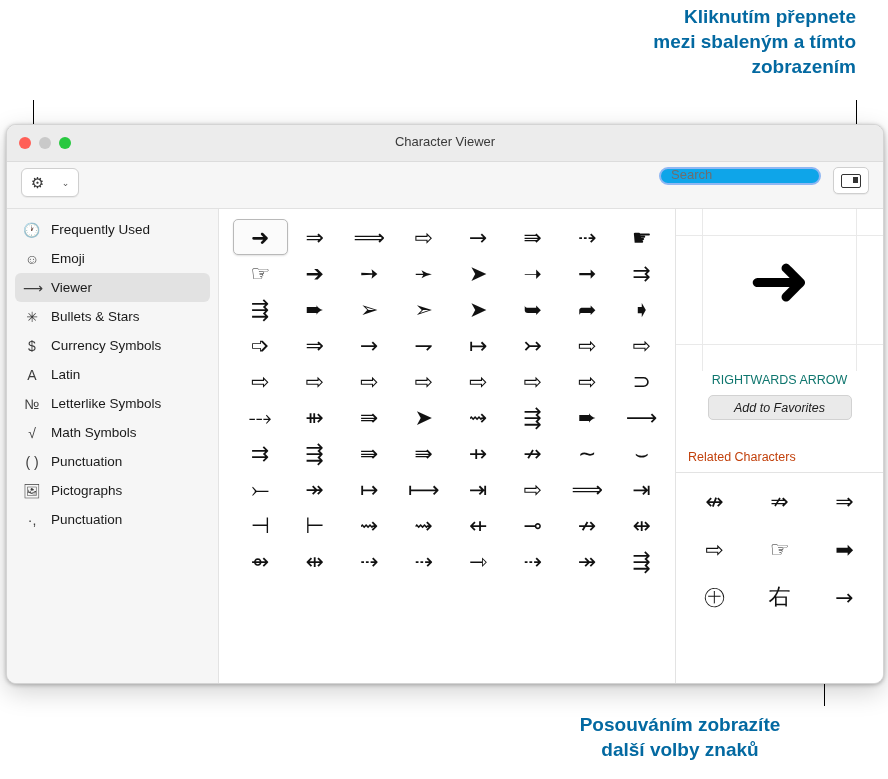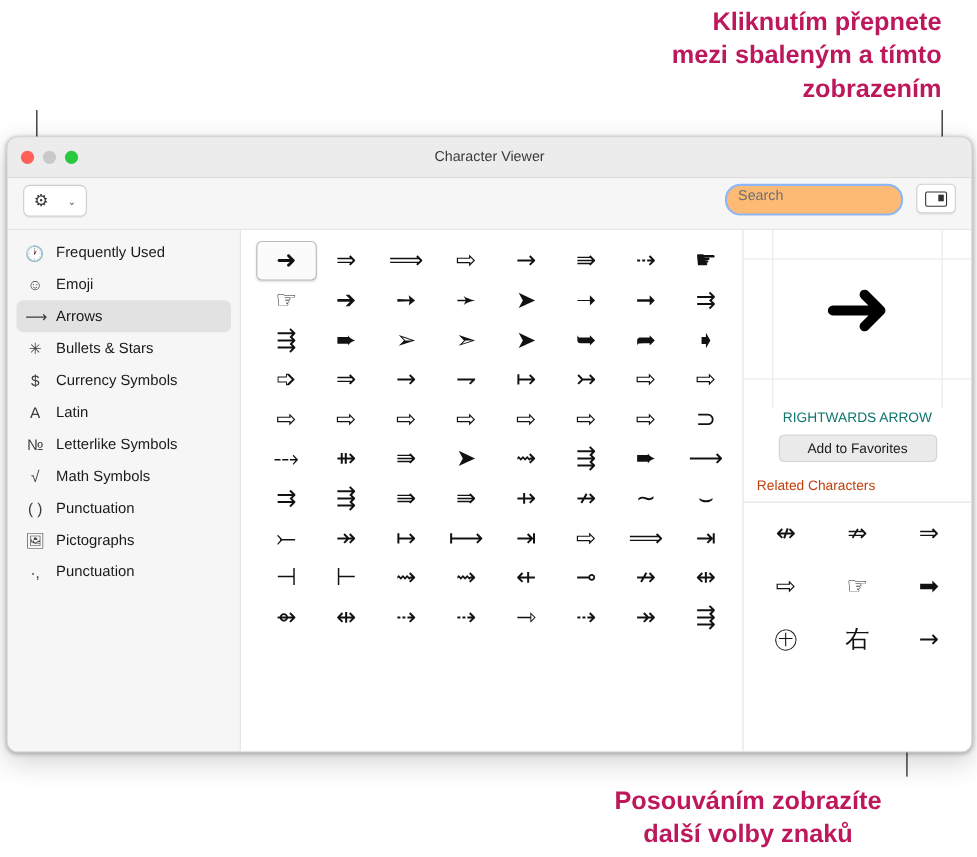--- a/index.html
+++ b/index.html
@@ -9,23 +9,23 @@
     height: 779px;
     background: #ffffff;
     font-family: "Liberation Sans", sans-serif;
     overflow: hidden;
   }
   #root { position: relative; width: 888px; height: 779px; }
 
   
   .callout {
     position: absolute;
-    font-size: 23px;
+    font-size: 19px;
     font-weight: bold;
-    color: #be185d;
+    color: #0369a1;
     line-height: 1.32;
     white-space: pre-line;
   }
   #callout-left { left: 42px; top: 34px; width: 360px; }
   #callout-right { left: 556px; top: 4px; width: 300px; text-align: right; }
   #callout-bottom { left: 500px; top: 712px; width: 360px; text-align: center; }
 
   .leader {
     position: absolute;
     background: #000;
@@ -75,25 +75,25 @@
     border: 1px solid #cfcfcf;
     border-radius: 6px;
     display: flex; align-items: center; justify-content: space-around;
     box-shadow: 0 1px 1px rgba(0,0,0,.06);
   }
   .gear-glyph { font-size: 15px; color: #333; line-height: 1; }
   .chev { font-size: 9px; color: #555; }
 
   .search-box {
     position: absolute; right: 62px; top: 5px;
-    width: 162px; height: 29px;
+    width: 162px; height: 18px;
     border: 2px solid #8fb7f3;
     border-radius: 14px;
-    background: #fdba74;
-    display: flex; align-items: flex-start;
+    background: #0ea5e9;
+    display: flex; align-items: flex-end;
     padding: 0 8px;
     box-sizing: border-box;
   }
   .search-box input {
     border: none; outline: none; width: 100%;
     font-size: 13px; color: #111;
     font-family: "Liberation Sans", sans-serif;
     background: transparent;
   }
   .search-box input::placeholder { color: #6e6e6e; }
@@ -176,24 +176,24 @@
   .preview-char {
     position: absolute; left: 0; right: 0; top: 34px;
     text-align: center; font-size: 74px; line-height: 1;
     color: #000; font-family: "DejaVu Sans", sans-serif;
   }
   .char-name {
     text-align: center; font-size: 12.5px; color: #0f766e;
     padding: 2px 6px 8px;
   }
   .fav-button {
-    margin: 0 auto 10px; width: 142px; height: 23px;
+    margin: 0 auto 26px; width: 142px; height: 23px;
     background: #eaeaea; border: 1px solid #d2d2d2; border-radius: 5px;
     display: flex; align-items: center; justify-content: center;
-    font-size: 12.5px; color: #1d1d1d;
+    font-size: 12.5px; color: #1d1d1d; font-style: italic;
   }
   .related-title {
     font-size: 12.5px; color: #c2410c;
     padding: 4px 0 8px 12px;
     border-bottom: 1px solid #e3e3e3;
   }
   .related-grid {
     display: grid; grid-template-columns: repeat(3, 1fr);
     grid-auto-rows: 48px; padding: 4px 6px;
   }
@@ -250,21 +250,21 @@
         <div class="side-item">
           <span class="side-icon">🕐</span>
           <span>Frequently Used</span>
         </div>
         <div class="side-item">
           <span class="side-icon">☺</span>
           <span>Emoji</span>
         </div>
         <div class="side-item selected">
           <span class="side-icon">⟶</span>
-          <span>Arrows</span>
+          <span>Viewer</span>
         </div>
         <div class="side-item">
           <span class="side-icon">✳</span>
           <span>Bullets &amp; Stars</span>
         </div>
         <div class="side-item">
           <span class="side-icon">$</span>
           <span>Currency Symbols</span>
         </div>
         <div class="side-item">

